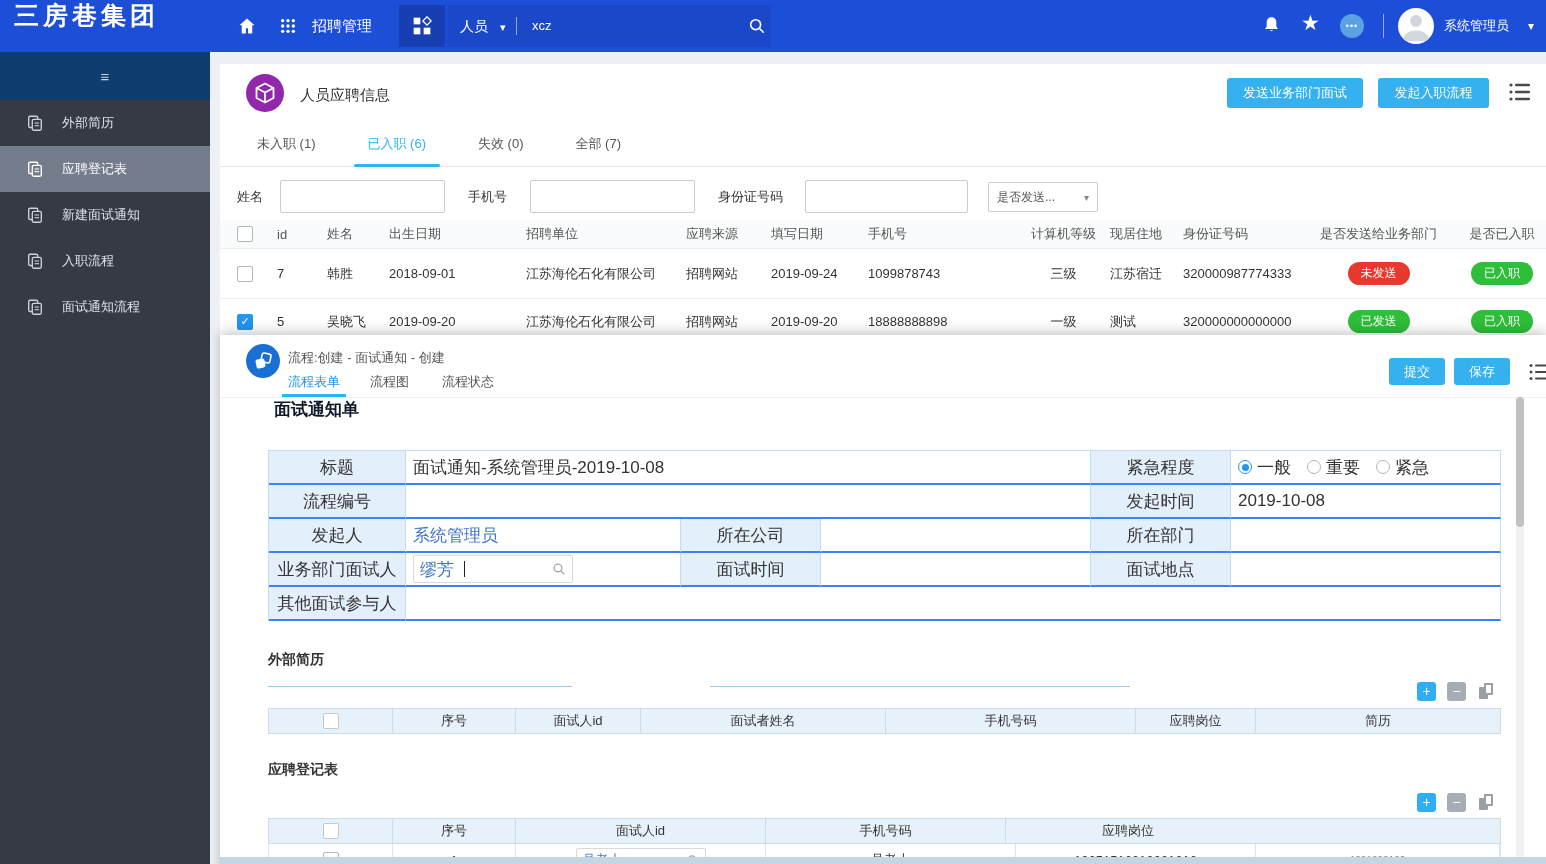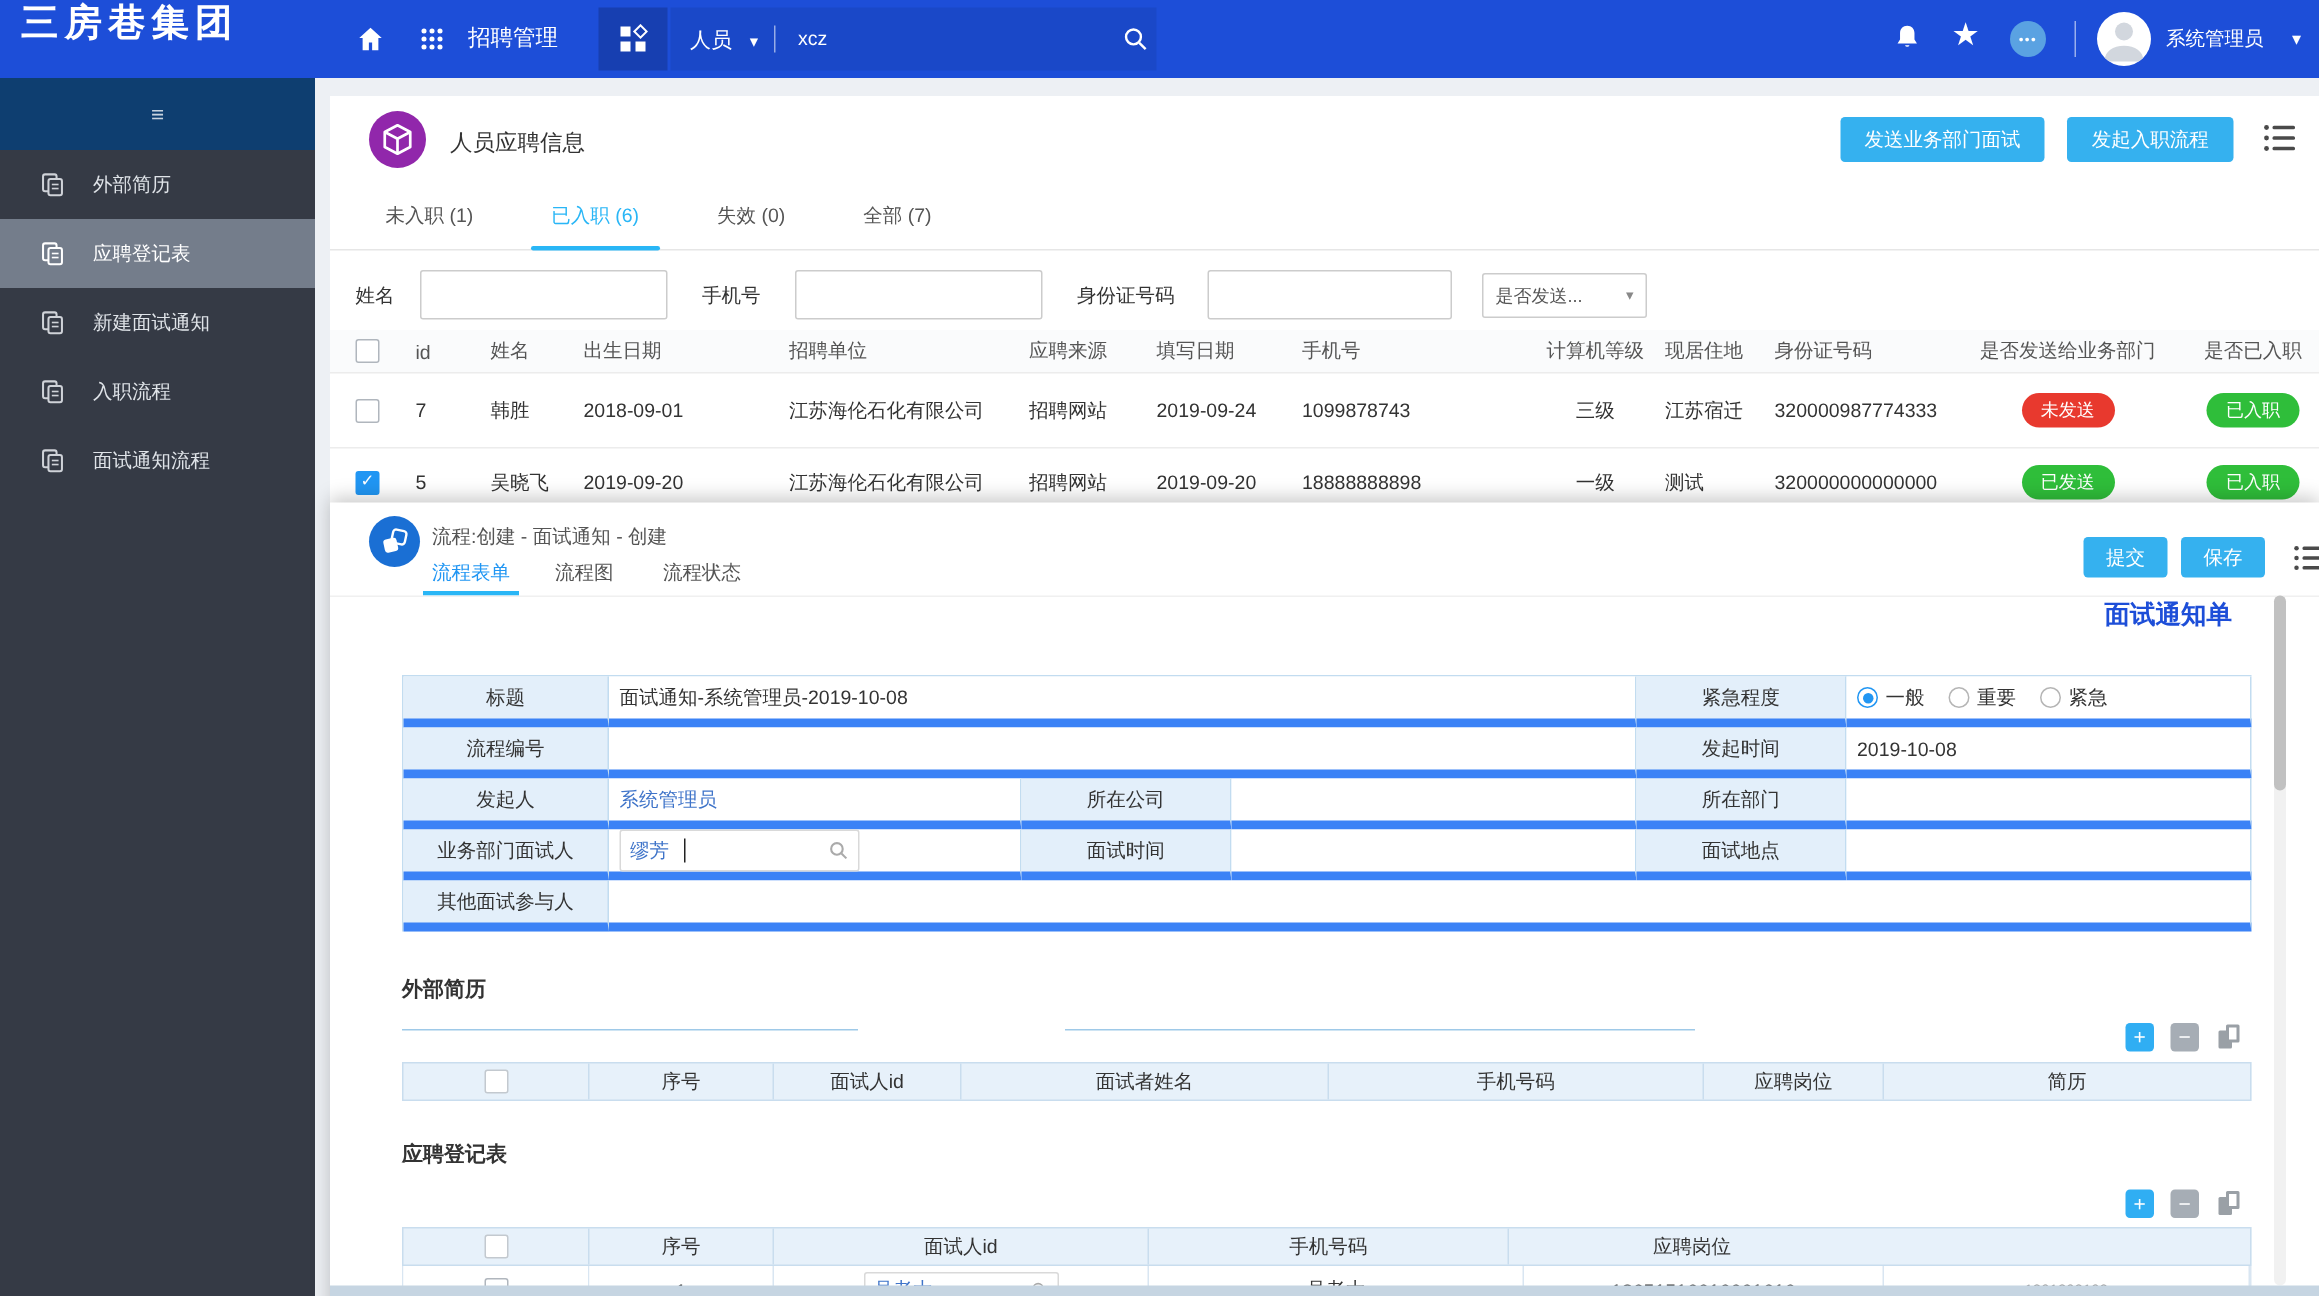--- a/index.html
+++ b/index.html
@@ -61,24 +61,24 @@
 
   
   .modal { position:absolute; left:220px; top:335px; width:1326px; height:613px; background:#fff; z-index:30; box-shadow:0 -3px 12px rgba(0,0,0,0.22); overflow:hidden; }
   .m-icon { position:absolute; left:26px; top:9px; width:34px; height:34px; border-radius:50%; background:#1a6fd4; display:flex; align-items:center; justify-content:center; }
   .m-title { position:absolute; left:68px; top:14px; font-size:13px; color:#555; }
   .m-tab { position:absolute; top:36px; height:22px; line-height:22px; color:#555; font-size:13px; cursor:pointer; }
   .m-tab.active { color:#2196f3; }
   .m-tab.active::after { content:""; position:absolute; left:-6px; right:-6px; bottom:-4px; height:3px; background:#29b6f6; }
   .m-btn { position:absolute; top:23px; width:56px; height:27px; background:#35b1ef; color:#fff; border:none; border-radius:3px; font-size:13px; font-family:inherit; cursor:pointer; }
   .m-header-line { position:absolute; left:0; top:62px; width:1326px; height:1px; background:#f0f0f0; }
-  .form-title { position:absolute; left:36px; top:63px; width:1232px; text-align:right; font-size:17px; font-weight:bold; color:#1d4ed8; }
+  .form-title { position:absolute; left:54px; top:63px; width:1232px; text-align:left; font-size:17px; font-weight:bold; color:#0f172a; }
 
   .form-grid { position:absolute; left:48px; top:115px; width:1233px; display:grid; grid-template-columns:137px 275px 140px 270px 140px 270px; border-top:1px solid #c2dcf0; border-left:1px solid #c2dcf0; }
-  .fcell { border-right:1px solid #c2dcf0; border-bottom:6px solid #3b82f6; height:34px; display:flex; align-items:center; font-size:13px; background:#fff; }
+  .fcell { border-right:1px solid #c2dcf0; border-bottom:2px solid #3b82f6; height:34px; display:flex; align-items:center; font-size:17px; background:#fff; }
   .flabel { background:#e3effa; justify-content:center; color:#333; }
   .fvalue { padding-left:7px; }
   .link { color:#3f74c9; cursor:pointer; }
   .radio { width:14px; height:14px; border:1px solid #b5b5b5; border-radius:50%; background:#fff; display:inline-flex; align-items:center; justify-content:center; margin-right:5px; cursor:pointer; }
   .radio.sel { border-color:#2196f3; }
   .radio.sel::after { content:""; width:7px; height:7px; border-radius:50%; background:#2196f3; }
   .radio-item { display:inline-flex; align-items:center; margin-right:16px; }
   .mini-input { width:160px; height:28px; border:1px solid #d9d9d9; border-radius:2px; display:flex; align-items:center; padding:0 6px; background:#fff; cursor:text; }
   .caret { display:inline-block; width:1px; height:16px; background:#222; margin-left:10px; animation:none; }
 

